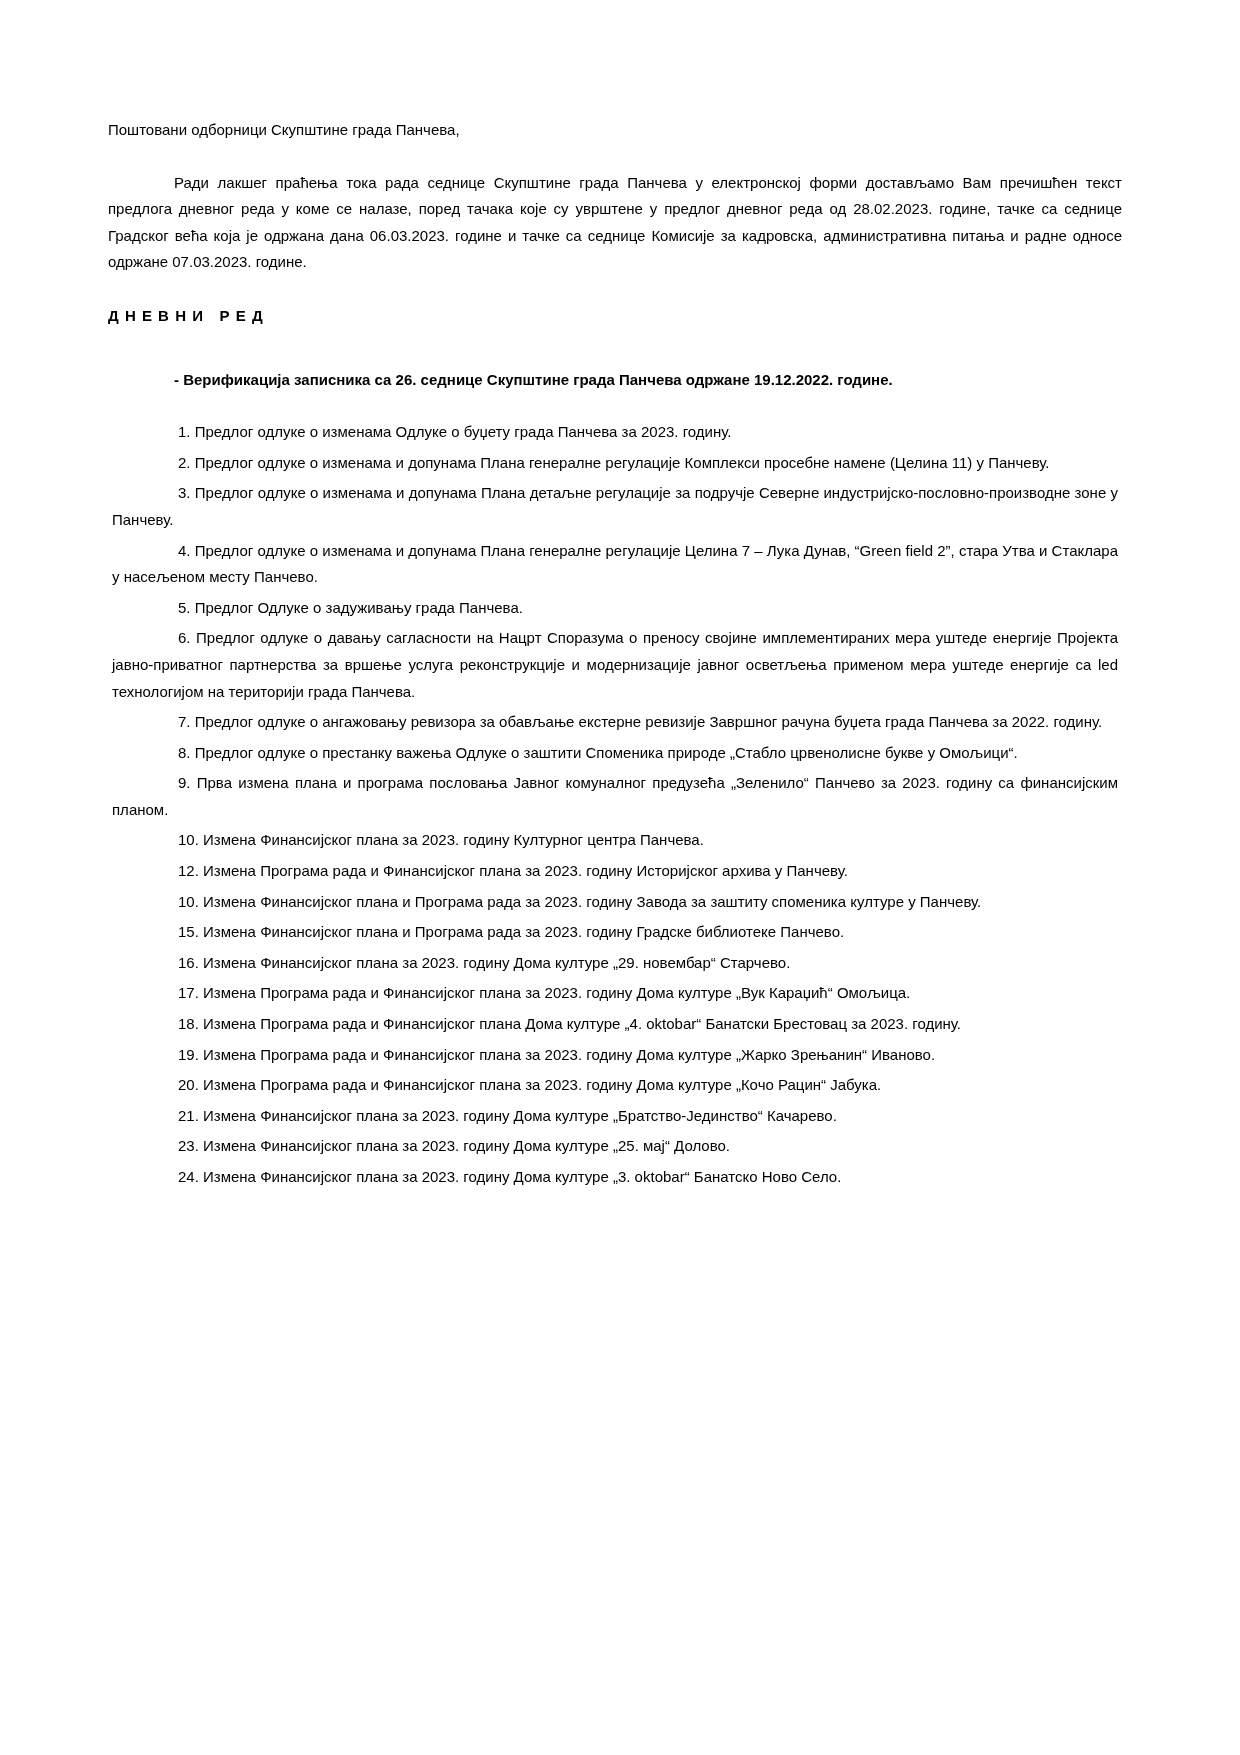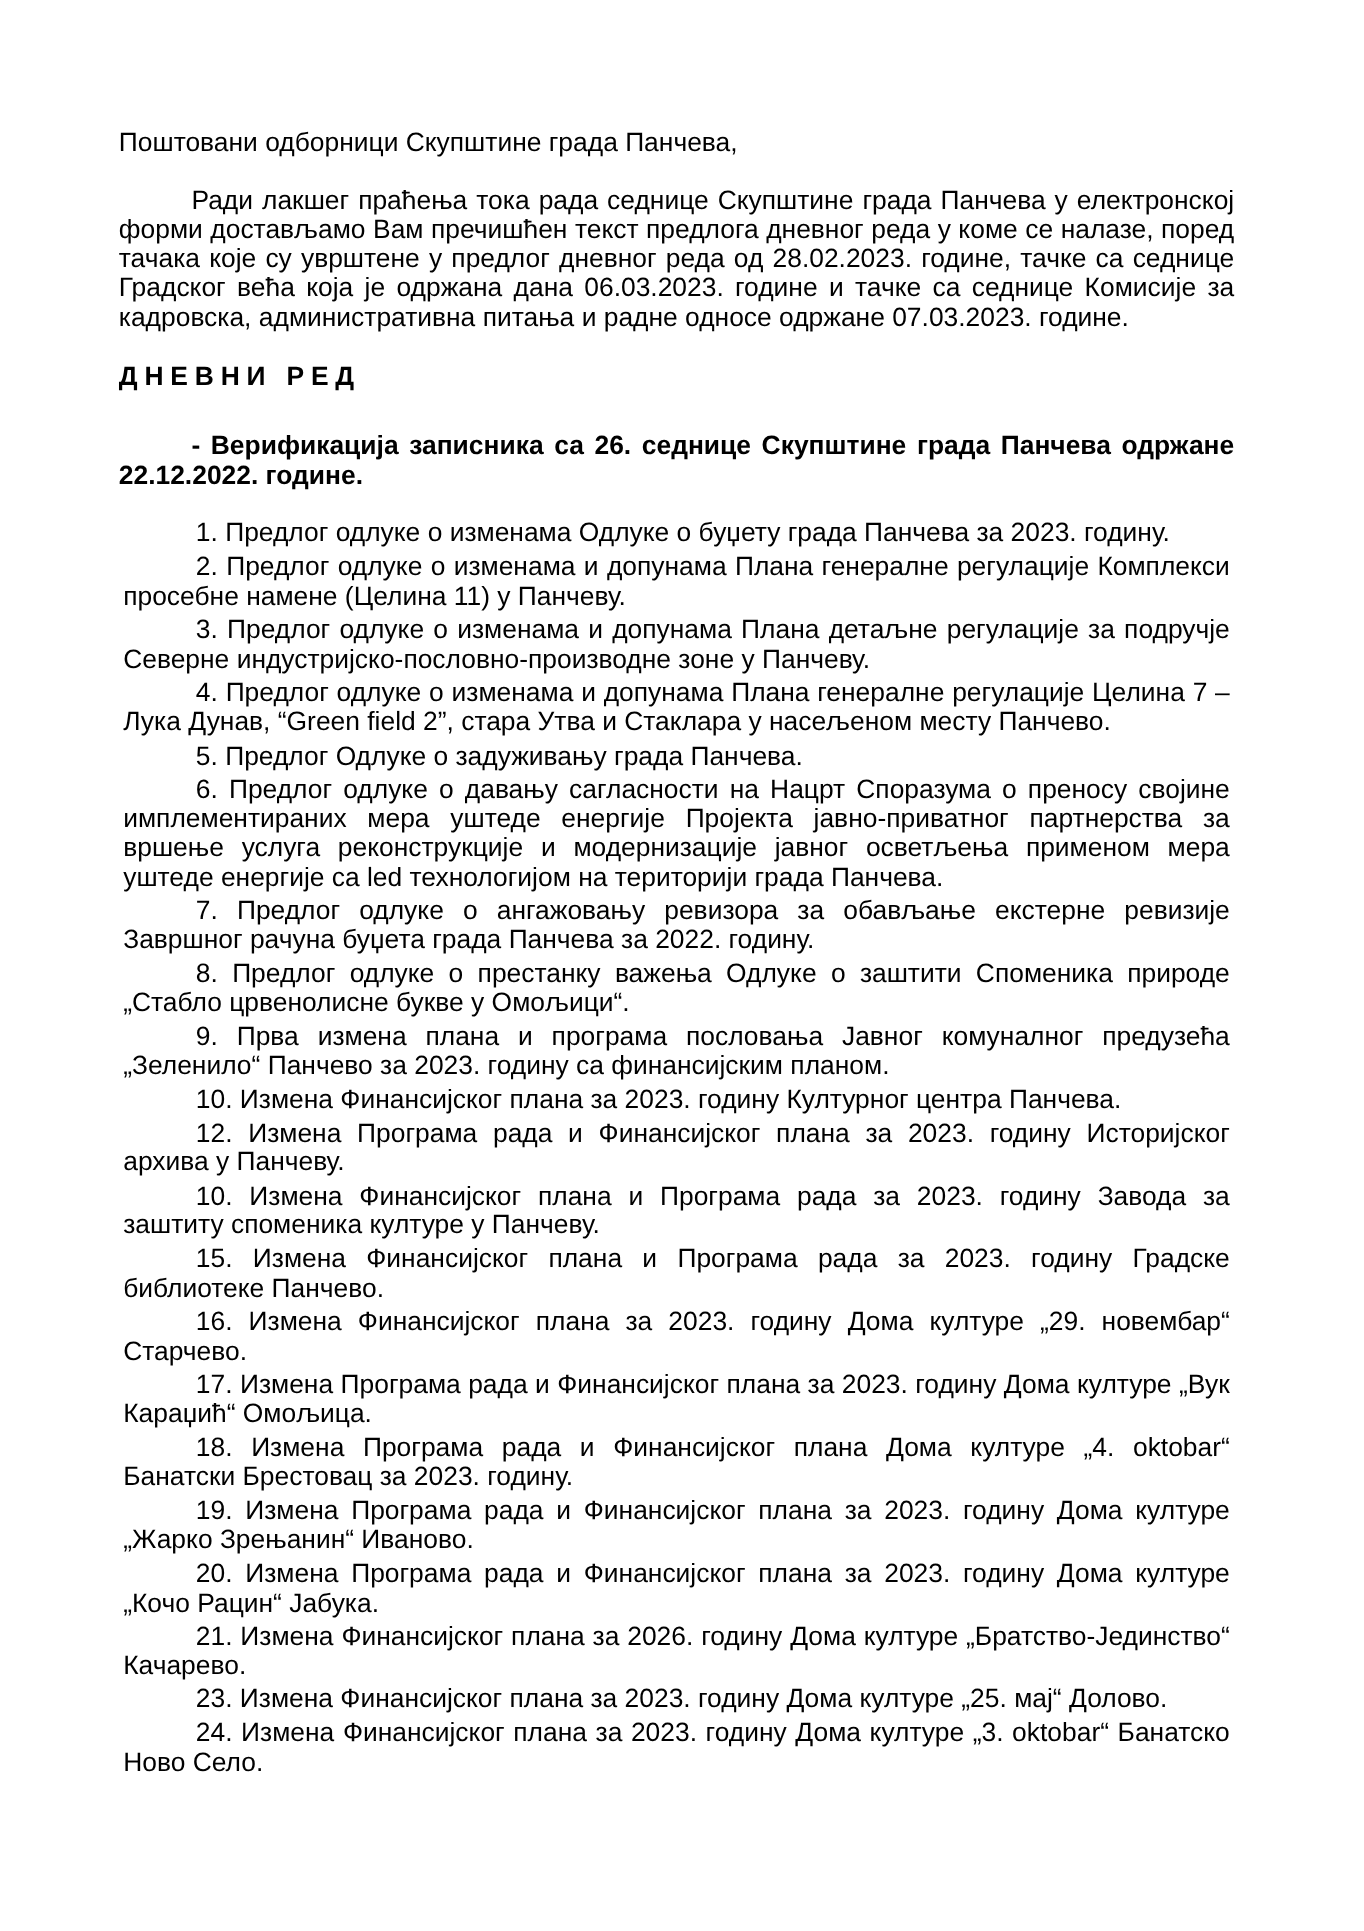--- a/index.html
+++ b/index.html
@@ -13,21 +13,21 @@
       position: relative;
       overflow: hidden;
       font-family: "Liberation Sans", sans-serif;
       color: #000000;
     }
     .page {
       position: absolute;
       left: 108px;
       top: 117px;
       width: 1014px;
-      font-size: 24px;
+      font-size: 15px;
       line-height: 26.6px;
     }
     .greeting {
       margin: 0 0 26px 0;
       text-align: left;
     }
     .intro {
       margin: 0;
       text-align: justify;
       text-indent: 66px;
@@ -55,37 +55,37 @@
       text-indent: 66px;
     }
   </style>
 </head>
 <body>
 
 <div class="page">
   <p class="greeting">Поштовани одборници Скупштине града Панчева,</p>
   <p class="intro">Ради лакшег праћења тока рада седнице Скупштине града Панчева у електронској форми достављамо Вам пречишћен текст предлога дневног реда у коме се налазе, поред тачака које су уврштене у предлог дневног реда од 28.02.2023. године, тачке са седнице Градског већа која је одржана дана 06.03.2023. године и тачке са седнице Комисије за кадровска, административна питања и радне односе одржане 07.03.2023. године.</p>
   <p class="agenda-title">ДНЕВНИ РЕД</p>
-  <p class="verification">- Верификација записника са 26. седнице Скупштине града Панчева одржане 22.12.2022. године.</p>
+  <p class="verification">- Верификација записника са 26. седнице Скупштине града Панчева одржане 19.12.2022. године.</p>
   <ul class="items">
     <li class="item">1. Предлог одлуке о изменама Одлуке о буџету града Панчева за 2023. годину.</li>
     <li class="item">2. Предлог одлуке о изменама и допунама Плана генералне регулације Комплекси просебне намене (Целина 11) у Панчеву.</li>
     <li class="item">3. Предлог одлуке о изменама и допунама Плана детаљне регулације за подручје Северне индустријско-пословно-производне зоне у Панчеву.</li>
     <li class="item">4. Предлог одлуке о изменама и допунама Плана генералне регулације Целина 7 – Лука Дунав, “Green field 2”, стара Утва и Стаклара у насељеном месту Панчево.</li>
     <li class="item">5. Предлог Одлуке о задуживању града Панчева.</li>
     <li class="item">6. Предлог одлуке о давању сагласности на Нацрт Споразума о преносу својине имплементираних мера уштеде енергије Пројекта јавно-приватног партнерства за вршење услуга реконструкције и модернизације јавног осветљења применом мера уштеде енергије са led технологијом на територији града Панчева.</li>
     <li class="item">7. Предлог одлуке о ангажовању ревизора за обављање екстерне ревизије Завршног рачуна буџета града Панчева за 2022. годину.</li>
     <li class="item">8. Предлог одлуке о престанку важења Одлуке о заштити Споменика природе „Стабло црвенолисне букве у Омољици“.</li>
     <li class="item">9. Прва измена плана и програма пословања Јавног комуналног предузећа „Зеленило“ Панчево за 2023. годину са финансијским планом.</li>
     <li class="item">10. Измена Финансијског плана за 2023. годину Културног центра Панчева.</li>
     <li class="item">12. Измена Програма рада и Финансијског плана за 2023. годину Историјског архива у Панчеву.</li>
     <li class="item">10.  Измена Финансијског плана и Програма рада за 2023. годину Завода за заштиту споменика културе у Панчеву.</li>
     <li class="item">15. Измена Финансијског плана и Програма рада за 2023. годину Градске библиотеке Панчево.</li>
     <li class="item">16. Измена Финансијског плана за 2023. годину Дома културе „29. новембар“ Старчево.</li>
     <li class="item">17.  Измена Програма рада и Финансијског плана за 2023. годину Дома културе „Вук Караџић“ Омољица.</li>
     <li class="item">18.  Измена Програма рада и Финансијског плана Дома културе „4. oktobar“ Банатски Брестовац за 2023. годину.</li>
     <li class="item">19. Измена Програма рада и Финансијског плана за 2023. годину Дома културе „Жарко Зрењанин“ Иваново.</li>
     <li class="item">20. Измена Програма рада и Финансијског плана за 2023. годину Дома културе „Кочо Рацин“ Јабука.</li>
-    <li class="item">21. Измена Финансијског плана за 2026. годину Дома културе „Братство-Јединство“ Качарево.</li>
+    <li class="item">21. Измена Финансијског плана за 2023. годину Дома културе „Братство-Јединство“ Качарево.</li>
     <li class="item">23. Измена Финансијског плана за 2023. годину Дома културе „25. мај“ Долово.</li>
     <li class="item">24. Измена Финансијског плана за 2023. годину Дома културе „3. oktobar“ Банатско Ново Село.</li>
   </ul>
 </div>
 
 </body></html>

